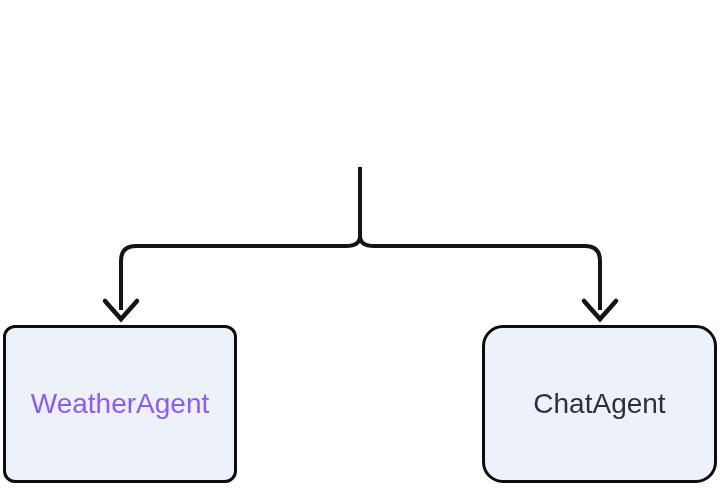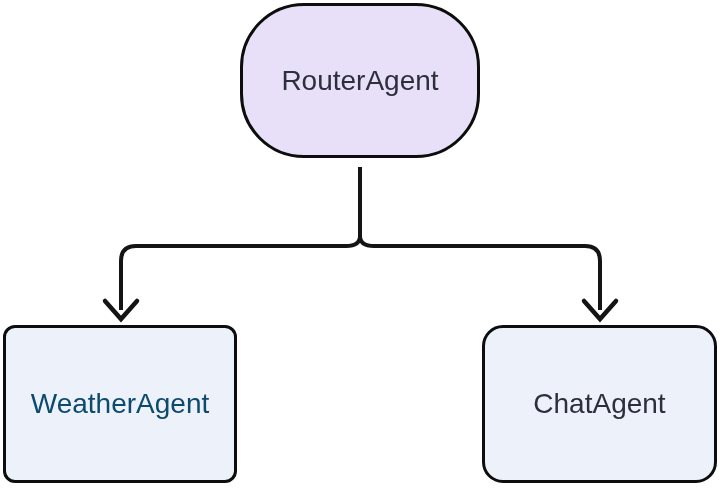--- a/index.html
+++ b/index.html
@@ -71,25 +71,22 @@
   <svg class="edges" width="720" height="488" viewBox="0 0 720 488">
     <g style="stroke: rgb(20, 20, 20);">
       <path d="M360,167 L360,236"></path>
       <path d="M360,236 Q360,246 346,246 L136,246 Q121,246 121,261 L121,310"></path>
       <path d="M360,236 Q360,246 374,246 L585,246 Q600,246 600,261 L600,310"></path>
       <path class="arrow" d="M105,301 L121,319 L137,301"></path>
       <path class="arrow" d="M584,301 L600,319 L616,301"></path>
     </g>
   </svg>
 
-  <div class="node node-router" style="background: rgb(231, 224, 248); border-color: rgb(13, 13, 13); color: rgb(46, 46, 61);">
-    <span>RouterAgent</span>
-  </div>
 
-  <div class="node node-weather" style="background: rgb(237, 241, 250); border-color: rgb(13, 13, 13); color: #0c4a6e;">
+  <div class="node node-weather" style="background: rgb(237, 241, 250); border-color: rgb(13, 13, 13); color: #8b5cf6;">
     <span>WeatherAgent</span>
   </div>
 
   <div class="node node-chat" style="background: rgb(237, 241, 250); border-color: rgb(13, 13, 13); color: rgb(46, 46, 61);">
     <span>ChatAgent</span>
   </div>
 
 </div>
 
 </body></html>

